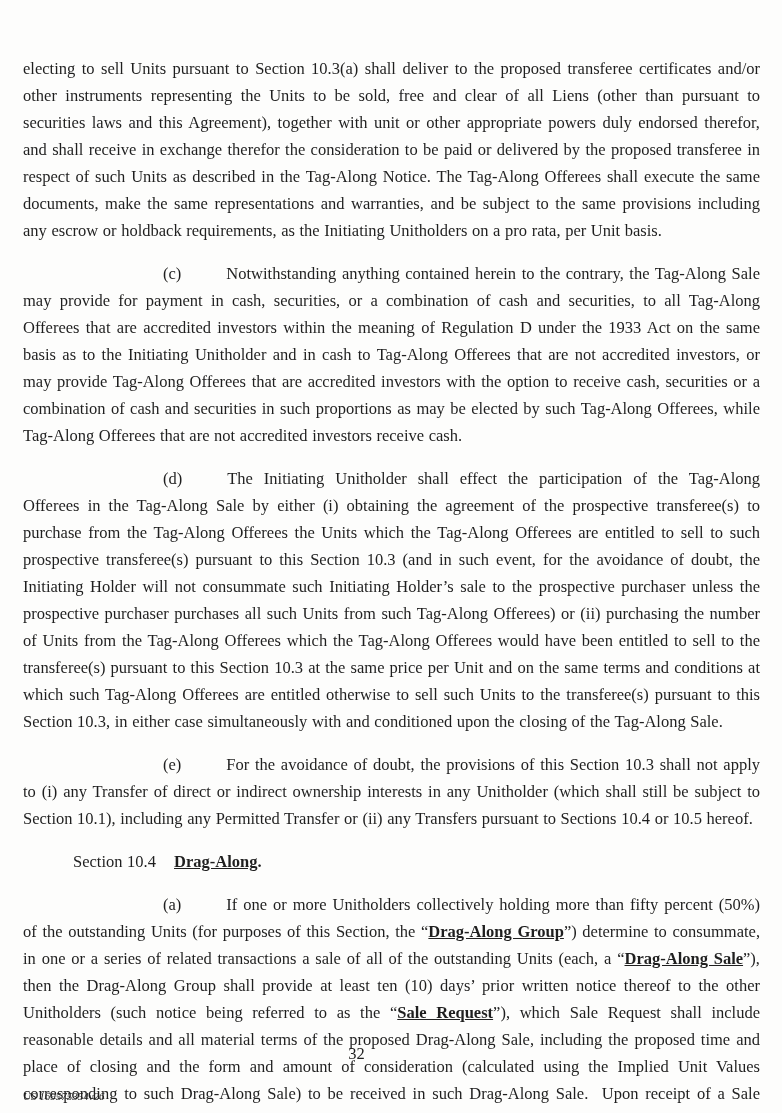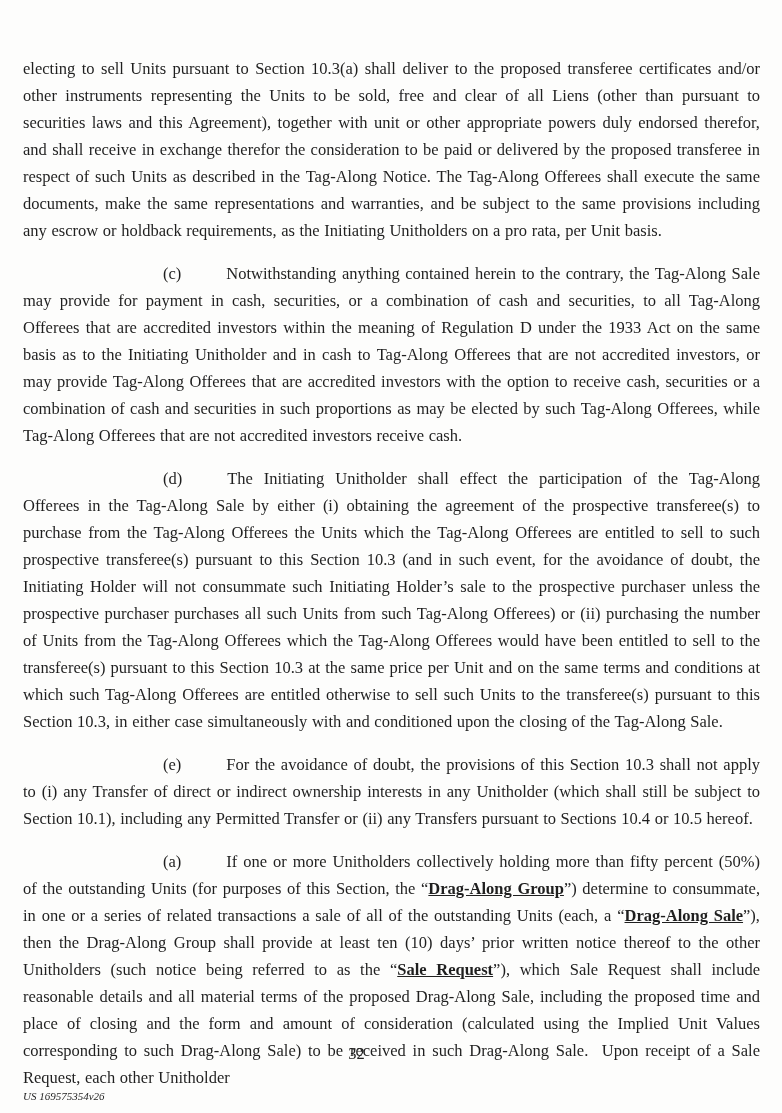--- a/index.html
+++ b/index.html
@@ -60,17 +60,18 @@
 </style>
 </head>
 <body>
 
 <div class="page">
   <div class="doc-body">
       <p class="para body-continued"><span>electing to sell Units pursuant to Section 10.3(a) shall deliver to the proposed transferee certificates and/or other instruments representing the Units to be sold, free and clear of all Liens (other than pursuant to securities laws and this Agreement), together with unit or other appropriate powers duly endorsed therefor, and shall receive in exchange therefor the consideration to be paid or delivered by the proposed transferee in respect of such Units as described in the Tag-Along Notice. The Tag-Along Offerees shall execute the same documents, make the same representations and warranties, and be subject to the same provisions including any escrow or holdback requirements, as the Initiating Unitholders on a pro rata, per Unit basis.</span></p>
       <p class="para body"><span>(c)</span><span class="tab"></span><span>Notwithstanding anything contained herein to the contrary, the Tag-Along Sale may provide for payment in cash, securities, or a combination of cash and securities, to all Tag-Along Offerees that are accredited investors within the meaning of Regulation D under the 1933 Act on the same basis as to the Initiating Unitholder and in cash to Tag-Along Offerees that are not accredited investors, or may provide Tag-Along Offerees that are accredited investors with the option to receive cash, securities or a combination of cash and securities in such proportions as may be elected by such Tag-Along Offerees, while Tag-Along Offerees that are not accredited investors receive cash.</span></p>
       <p class="para body"><span>(d)</span><span class="tab"></span><span>The Initiating Unitholder shall effect the participation of the Tag-Along Offerees in the Tag-Along Sale by either (i) obtaining the agreement of the prospective transferee(s) to purchase from the Tag-Along Offerees the Units which the Tag-Along Offerees are entitled to sell to such prospective transferee(s) pursuant to this Section 10.3 (and in such event, for the avoidance of doubt, the Initiating Holder will not consummate such Initiating Holder’s sale to the prospective purchaser unless the prospective purchaser purchases all such Units from such Tag-Along Offerees) or (ii) purchasing the number of Units from the Tag-Along Offerees which the Tag-Along Offerees would have been entitled to sell to the transferee(s) pursuant to this Section 10.3 at the same price per Unit and on the same terms and conditions at which such Tag-Along Offerees are entitled otherwise to sell such Units to the transferee(s) pursuant to this Section 10.3, in either case simultaneously with and conditioned upon the closing of the Tag-Along Sale.</span></p>
       <p class="para body"><span>(e)</span><span class="tab"></span><span>For the avoidance of doubt, the provisions of this Section 10.3 shall not apply to (i) any Transfer of direct or indirect ownership interests in any Unitholder (which shall still be subject to Section 10.1), including any Permitted Transfer or (ii) any Transfers pursuant to Sections 10.4 or 10.5 hereof.</span></p>
+      <p class="para heading"><span>Section 10.4</span><span class="tab"></span><span class="seg-term">Drag-Along</span><span class="seg-bold">.</span></p>
       <p class="para body"><span>(a)</span><span class="tab"></span><span>If one or more Unitholders collectively holding more than fifty percent (50%) of the outstanding Units (for purposes of this Section, the “</span><span class="seg-term">Drag-Along Group</span><span>”) determine to consummate, in one or a series of related transactions a sale of all of the outstanding Units (each, a “</span><span class="seg-term">Drag-Along Sale</span><span>”), then the Drag-Along Group shall provide at least ten (10) days’ prior written notice thereof to the other Unitholders (such notice being referred to as the “</span><span class="seg-term">Sale Request</span><span>”), which Sale Request shall include reasonable details and all material terms of the proposed Drag-Along Sale, including the proposed time and place of closing and the form and amount of consideration (calculated using the Implied Unit Values corresponding to such Drag-Along Sale) to be received in such Drag-Along Sale.&nbsp; Upon receipt of a Sale Request, each other Unitholder</span></p>
     </div>
   <div class="page-number">32</div>
   <div class="footer-note">US 169575354v26</div>
 </div>
 
 </body></html>

